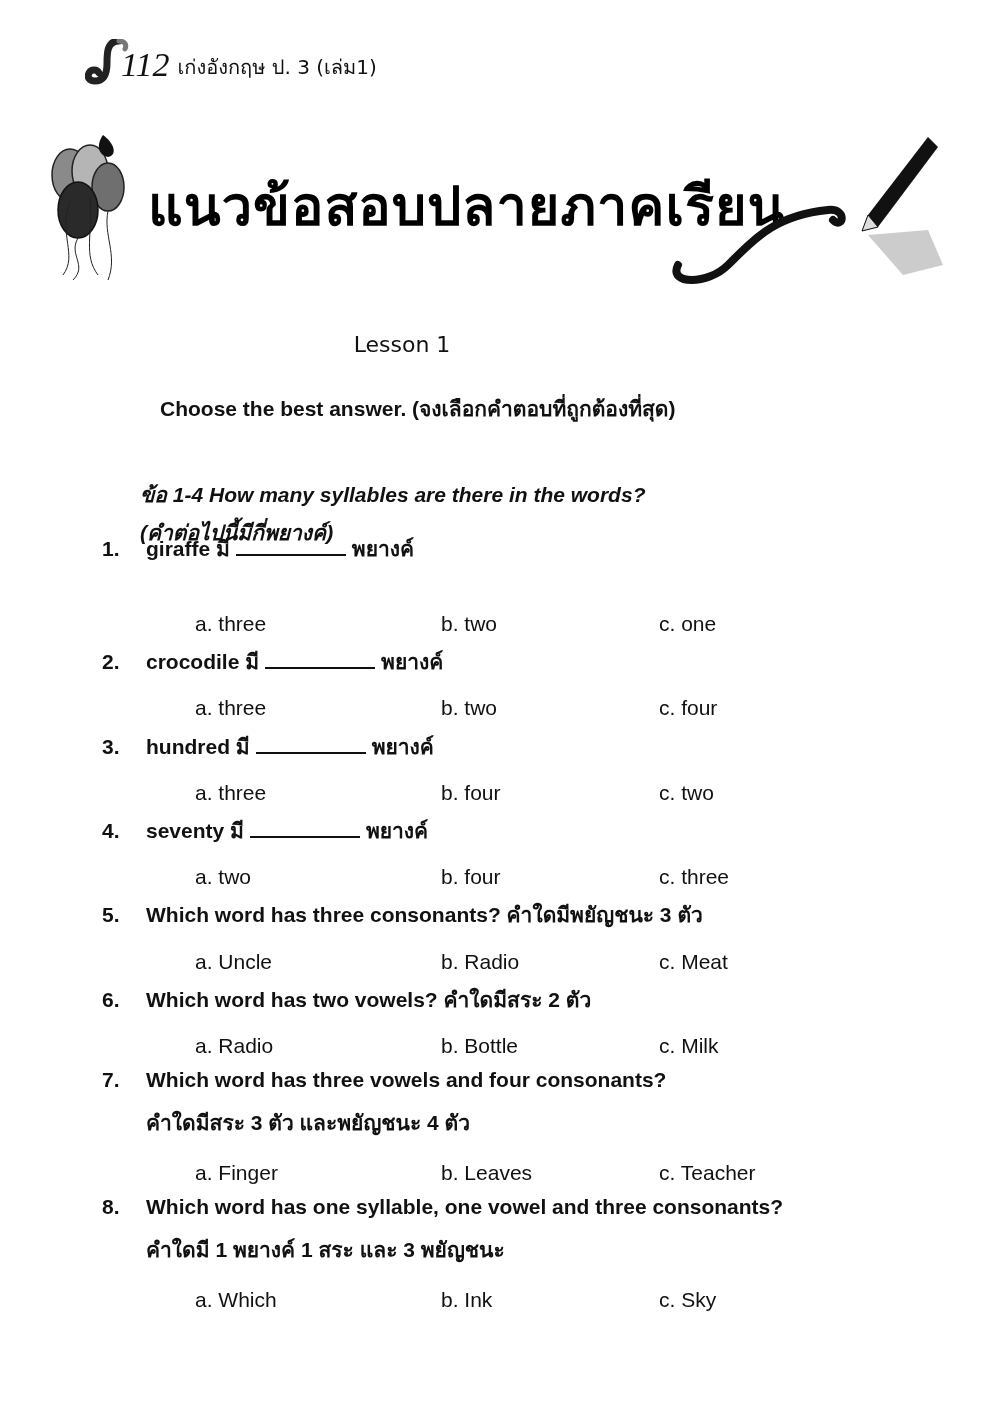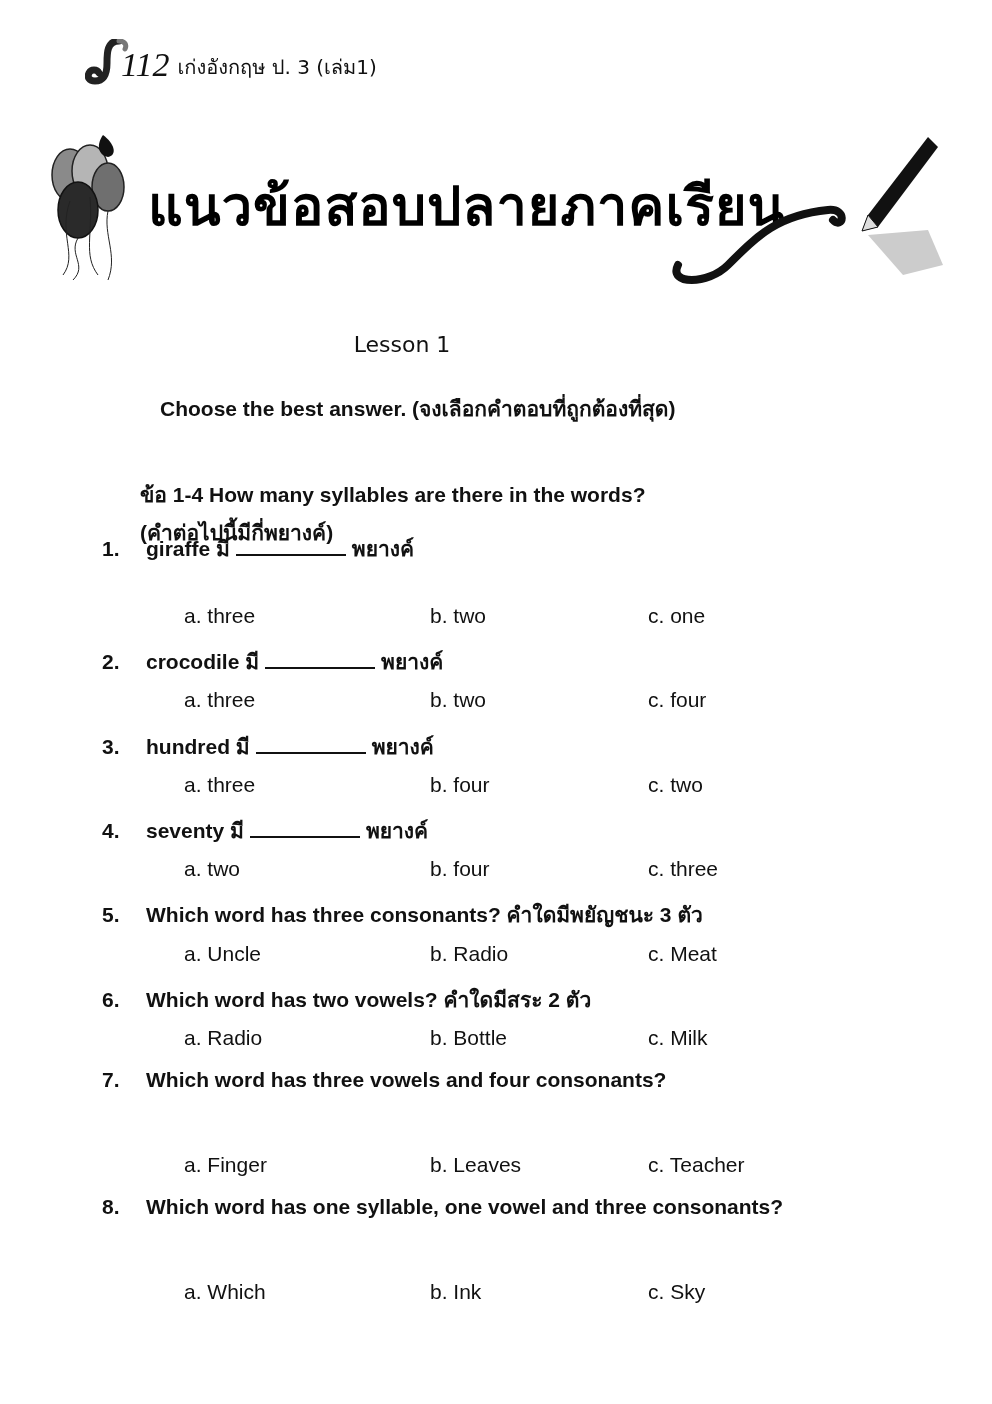--- a/index.html
+++ b/index.html
@@ -5,28 +5,28 @@
   html, body { margin: 0; padding: 0; background: #ffffff; }
   body { width: 992px; height: 1404px; position: relative; overflow: hidden; color: #111; font-family: "Liberation Sans", "DejaVu Sans", sans-serif; }
   .header { position: absolute; left: 85px; top: 35px; height: 50px; display: flex; align-items: flex-end; justify-content: center; }
   .page-logo { width: 46px; height: 46px; position: relative; }
   .page-num { font-family: "Liberation Serif", "DejaVu Serif", serif; font-style: italic; font-size: 34px; margin-left: -10px; line-height: 40px; }
   .book-title { font-family: "DejaVu Sans", sans-serif; font-size: 20px; margin-left: 8px; line-height: 36px; }
   .banner { position: absolute; left: 48px; top: 135px; width: 900px; height: 160px; }
   .banner-title { position: absolute; left: 100px; top: 28px; font-family: "DejaVu Sans", sans-serif; font-weight: bold; font-size: 54px; letter-spacing: 1px; color: #000000; white-space: nowrap; }
   .lesson { position: absolute; left: 0; width: 804px; top: 326px; text-align: center; font-family: "DejaVu Sans", sans-serif; font-size: 22px; margin-top: 6px; }
   .instruction { position: absolute; left: 140px; top: 392px; font-weight: bold; font-size: 21px; white-space: nowrap; margin-left: 20px; }
-  .section-head { position: absolute; left: 140px; top: 476px; font-weight: bold; font-size: 21px; line-height: 38px; }
+  .section-head { position: absolute; left: 140px; top: 476px; font-weight: bold; font-size: 21px; line-height: 38px; font-style: italic; }
   .q { position: absolute; left: 102px; font-weight: bold; font-size: 21px; white-space: nowrap; }
   .q .num { display: inline-block; width: 44px; }
   .q .qtext { display: inline-block; }
   .q .sub { display: block; margin-left: 44px; margin-top: 14px; }
   .blank { display: inline-block; width: 110px; border-bottom: 2px solid #111; margin: 0 6px; height: 14px; }
   .opts { position: absolute; left: 184px; font-size: 21px; white-space: nowrap; width: 620px; height: 26px; }
-  .opt { position: absolute; top: 0; }
+  .opt { position: absolute; top: 8px; margin-left: 11px; }
   .opt.a { left: 0; }
   .opt.b { left: 246px; }
   .opt.c { left: 464px; }
 </style>
 </head>
 <body>
 
 <div class="header">
   <svg class="page-logo" viewBox="0 0 46 46">
     <path d="M34 2 C22 2 22 14 22 24 C22 34 20 42 10 42 C4 42 2 38 4 34 C6 30 12 30 14 34" fill="none" stroke="#222" stroke-width="7" stroke-linecap="round"></path>
@@ -110,27 +110,29 @@
   <span class="num">6.</span><span class="qtext">Which word has two vowels? คำใดมีสระ 2 ตัว</span>
 </div>
 <div class="opts" style="top:1026px">
   <span class="opt a">a. Radio</span>
   <span class="opt b">b. Bottle</span>
   <span class="opt c">c.  Milk</span>
 </div>
 
 <div class="q" style="top:1068px">
   <span class="num">7.</span><span class="qtext">Which word has three vowels and four consonants?</span>
+  <span class="sub">คำใดมีสระ 3 ตัว และพยัญชนะ 4 ตัว</span>
 </div>
 <div class="opts" style="top:1153px">
   <span class="opt a">a. Finger</span>
   <span class="opt b">b. Leaves</span>
   <span class="opt c">c.  Teacher</span>
 </div>
 
 <div class="q" style="top:1195px">
   <span class="num">8.</span><span class="qtext">Which word has one syllable, one vowel and three consonants?</span>
+  <span class="sub">คำใดมี 1 พยางค์ 1 สระ และ 3 พยัญชนะ</span>
 </div>
 <div class="opts" style="top:1280px">
   <span class="opt a">a. Which</span>
   <span class="opt b">b. Ink</span>
   <span class="opt c">c.  Sky</span>
 </div>
 
 </body></html>

